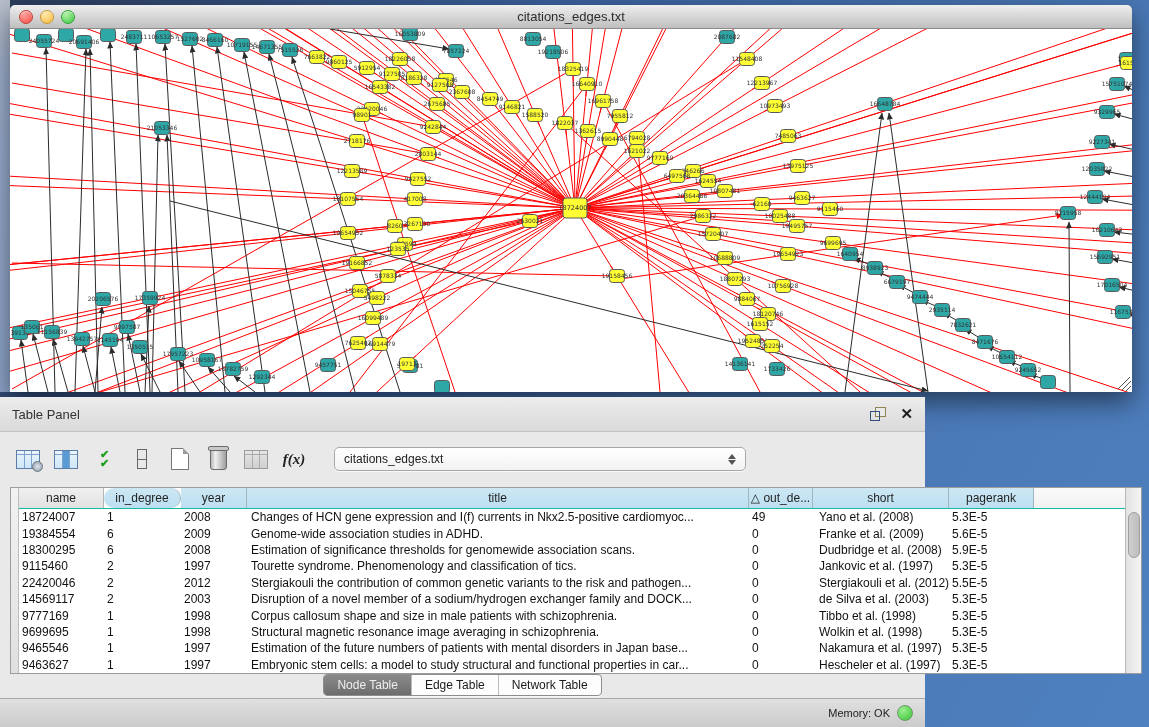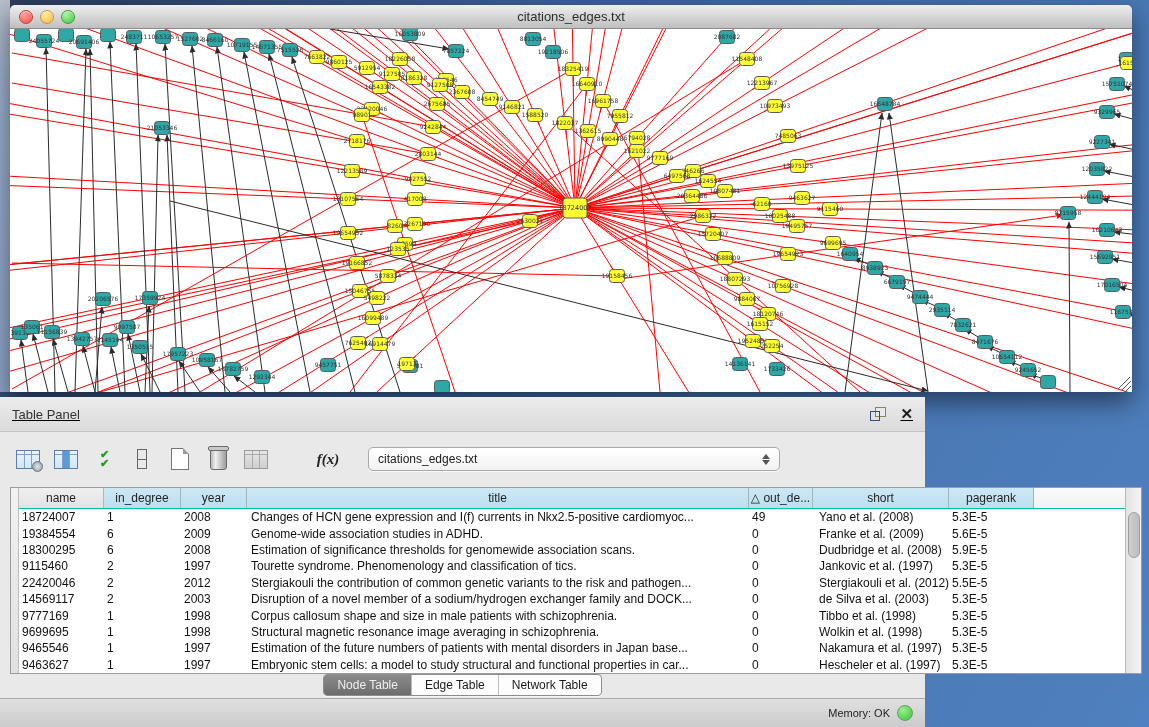--- a/index.html
+++ b/index.html
@@ -19,51 +19,51 @@
     display:flex;align-items:center;justify-content:center;}
   .titlebar-title{font-size:13px;color:#2d2d2d;}
   .lights{position:absolute;left:9px;top:5px;display:flex;gap:7px;}
   .light{width:12px;height:12px;border-radius:50%;box-shadow:inset 0 1px 1px rgba(255,255,255,.7);}
   .light.r{background:radial-gradient(circle at 35% 30%,#ffa29d,#f34b42);border:1px solid #c33d36;}
   .light.y{background:radial-gradient(circle at 35% 30%,#ffe9a8,#f6b73c);border:1px solid #c8952f;}
   .light.g{background:radial-gradient(circle at 35% 30%,#b4f0a8,#39c83d);border:1px solid #2da331;}
   .canvas{position:relative;height:363px;background:#ffffff;overflow:hidden;}
   .canvas svg{position:absolute;left:0;top:0;}
   
-  .table-panel{position:absolute;left:0;top:397px;width:925px;height:330px;background:#e9e9e9;text-decoration:underline;}
+  .table-panel{position:absolute;left:0;top:397px;width:925px;height:330px;background:#e9e9e9;}
   .panel-header{height:34px;background:linear-gradient(#ececec,#dadada);
     border-bottom:1px solid #c2c2c2;display:flex;align-items:center;padding:0 12px;}
   .panel-title{flex:1;font-size:13px;color:#333;}
   .float-icon{width:16px;height:14px;position:relative;margin-right:14px;cursor:default;}
   .float-icon .sq1{position:absolute;left:0;bottom:0;width:8px;height:8px;border:1.5px solid #34507a;background:transparent;}
   .float-icon .sq2{position:absolute;right:0;top:0;width:9px;height:8px;border:1.5px solid #8d8455;background:#e9e9e9;}
   .close-icon{font-size:15px;font-weight:bold;color:#1c1c1c;line-height:14px;cursor:default;}
   .toolbar{position:absolute;left:0;top:40px;height:44px;display:flex;align-items:center;padding:0 14px;gap:10px;}
   .tool{width:28px;height:28px;display:flex;align-items:center;justify-content:center;}
-  .fx{font-family:"Liberation Serif",serif;font-style:italic;font-size:15px;font-weight:bold;color:#222;margin-left:34px;}
+  .fx{font-family:"Liberation Serif",serif;font-style:italic;font-size:15px;font-weight:bold;color:#222;}
   .dropdown{width:392px;height:22px;margin-left:16px;background:linear-gradient(#ffffff,#f2f2f2);
     border:1px solid #a8a8a8;border-radius:5px;display:flex;align-items:center;padding:0 9px;
     font-size:12px;color:#222;box-shadow:0 1px 1px rgba(255,255,255,.8);}
   .dropdown .val{flex:1;}
   .spinner{display:flex;flex-direction:column;gap:1px;align-items:center;}
   .spinner .up{width:0;height:0;border-left:4px solid transparent;border-right:4px solid transparent;border-bottom:5px solid #555;}
   .spinner .down{width:0;height:0;border-left:4px solid transparent;border-right:4px solid transparent;border-top:5px solid #555;}
   
   .tbl{position:absolute;left:10px;top:90px;width:1130px;height:185px;background:#fff;
     border:1px solid #9c9c9c;overflow:hidden;}
   .gutter{position:absolute;left:0;top:0;bottom:0;width:7px;background:linear-gradient(#f2f2f2,#e0e0e0);border-right:1px solid #bdbdbd;}
   .tbl-inner{position:absolute;left:8px;top:0;right:15px;bottom:0;}
   .tbl-header{display:flex;height:20px;border-bottom:1px solid #14b8a6;}
   .th{font-size:12px;color:#1f1f1f;display:flex;align-items:center;justify-content:center;
     background:linear-gradient(#cde7f4,#bcdff0);border-right:1px solid #9fb6bf;box-sizing:border-box;white-space:nowrap;overflow:hidden;}
   .th.gray{background:linear-gradient(#f0f0f0,#e2e2e2);border-right:1px solid #b5b5b5;}
   .th.filler{background:linear-gradient(#fbfbfb,#f1f1f1);border-right:none;flex:1;}
   .tbl-row{display:flex;height:16.4px;align-items:center;}
   .td{font-size:12px;color:#111;padding-left:3px;white-space:nowrap;overflow:hidden;box-sizing:border-box;}
-  .c0{width:85px;}.c1{width:77px;}.c2{width:66px;}.c3{width:502px;}.c4{width:64px;}.c5{width:136px;}.c6{width:85px;}
+  .c0{width:85px;}.c1{width:77px;border-radius:10px;}.c2{width:66px;}.c3{width:502px;}.c4{width:64px;}.c5{width:136px;}.c6{width:85px;}
   .td.c3{padding-left:4px;}
   .td.c5{padding-left:6px;}
   .vscroll{position:absolute;right:0;top:0;bottom:0;width:15px;background:linear-gradient(90deg,#e3e3e3,#f4f4f4);border-left:1px solid #b8b8b8;}
   .vthumb{position:absolute;left:2px;top:24px;width:10px;height:44px;background:linear-gradient(90deg,#cfcfcf,#bdbdbd);
     border:1px solid #9f9f9f;border-radius:6px;}
   
   .tabbar{position:absolute;left:0;top:276px;width:100%;height:24px;display:flex;justify-content:center;align-items:center;}
   .seg{display:flex;border:1px solid #8d8d8d;border-radius:4px;overflow:hidden;height:20px;background:#fdfdfd;box-shadow:0 1px 0 rgba(255,255,255,.7);}
   .seg-item{padding:0 13px;font-size:12px;color:#1a1a1a;display:flex;align-items:center;border-left:1px solid #bcbcbc;}
   .seg-item:first-child{border-left:none;}

